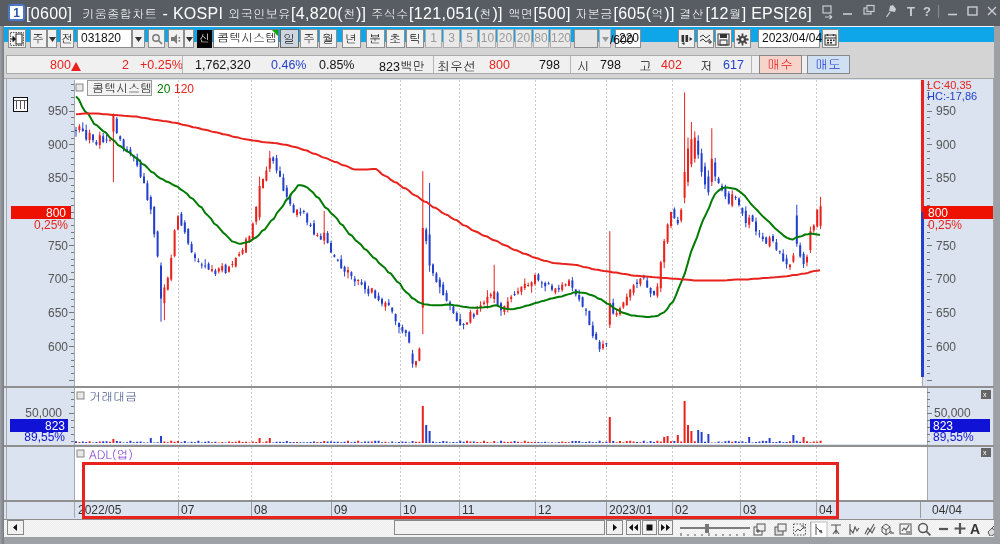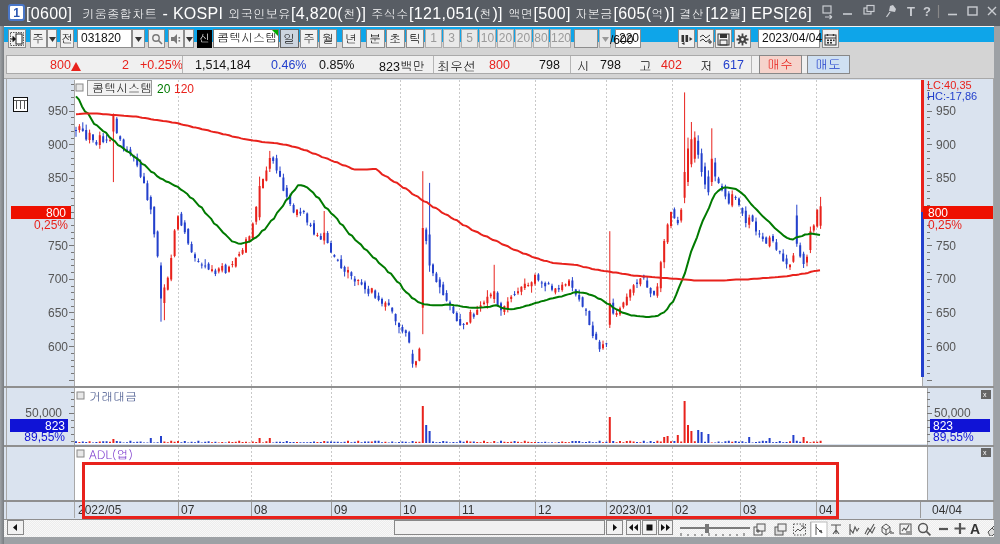--- a/index.html
+++ b/index.html
@@ -196,21 +196,21 @@
 </div>
 <div id="inforow">
 <div id="infofield"></div>
 <span class="if red" style="left:50px">800</span>
 <span class="if" style="left:71px;top:6px"><svg width="10" height="9" viewBox="0 0 10 9" style="vertical-align:0">
           <path d="M5 0L10 9H0z" fill="#e8221c"></path>
         </svg></span>
 <span class="if red" style="left:122px">2</span>
 <span class="if red" style="left:140px">+0.25%</span>
 <span class="ifsep" style="left:182px"></span>
-<span class="if" style="left:195px">1,514,184</span>
+<span class="if" style="left:195px">1,762,320</span>
 <span class="if blu" style="left:271px">0.46%</span>
 <span class="if" style="left:319px">0.85%</span>
 <span class="if" style="left:379px">823<svg width="26" height="15" viewBox="0 0 26 15" style="vertical-align:-2px;">
           <path d="M5.1 5.4V7.3Q5.1 7.5 4.9 7.6Q4.8 7.7 4.5 7.7H2.9Q2.6 7.7 2.5 7.6Q2.4 7.5 2.4 7.3V5.4ZM5.1 3.5V4.7H2.4V3.5Q2.4 3.3 2.3 3.2Q2.2 3.1 2.1 3.1Q1.9 3.1 1.8 3.2Q1.7 3.3 1.7 3.5V7.4Q1.7 7.8 2 8.1Q2.3 8.3 2.7 8.3H4.6Q5.1 8.3 5.4 8.1Q5.8 7.8 5.8 7.4V3.5Q5.8 3.3 5.7 3.2Q5.6 3.1 5.4 3.1Q5.3 3.1 5.2 3.2Q5.1 3.3 5.1 3.5ZM9.8 3.3V6H8V3.2Q8 2.9 7.7 2.9Q7.3 2.9 7.3 3.2V8.1Q7.3 8.3 7.4 8.4Q7.5 8.5 7.7 8.5Q7.8 8.5 7.9 8.4Q8 8.3 8 8.1V6.6H9.8V8.1Q9.8 8.3 9.9 8.4Q10 8.5 10.2 8.5Q10.3 8.5 10.4 8.4Q10.5 8.3 10.5 8.1V3.3Q10.5 2.9 10.2 2.9Q9.8 2.9 9.8 3.3ZM9.4 9.7H2.4Q2 9.7 2 10.1Q2 10.4 2.4 10.4H9.3Q9.6 10.4 9.7 10.5Q9.8 10.6 9.8 10.8V12.8Q9.8 12.9 9.9 13Q10 13.1 10.2 13.1Q10.3 13.1 10.4 13Q10.5 12.9 10.5 12.8V10.7Q10.5 10.3 10.2 10Q9.9 9.7 9.4 9.7Z M18.6 4.4V7.6Q18.6 7.9 18.5 8Q18.4 8.1 18.1 8.1H15.5Q15.1 8.1 15 8Q14.9 7.9 14.9 7.6V4.5Q14.9 4.2 15 4Q15.1 3.9 15.4 3.9H18Q18.4 3.9 18.5 4Q18.6 4.2 18.6 4.4ZM18.2 3.3H15.3Q14.8 3.3 14.5 3.6Q14.2 3.9 14.2 4.3V7.7Q14.2 8.2 14.5 8.4Q14.7 8.7 15.2 8.7H18.2Q18.7 8.7 19 8.4Q19.3 8.2 19.3 7.7V4.2Q19.3 3.8 19 3.6Q18.7 3.3 18.2 3.3ZM22.3 6.6V3.2Q22.3 2.9 22 2.9Q21.6 2.9 21.6 3.2V10Q21.6 10.2 21.7 10.3Q21.8 10.4 22 10.4Q22.1 10.4 22.2 10.3Q22.3 10.2 22.3 10V7.2H23.7Q24 7.2 24 6.9Q24 6.6 23.7 6.6ZM15.5 10.1Q15.5 9.9 15.4 9.8Q15.3 9.7 15.1 9.7Q15 9.7 14.9 9.8Q14.8 9.9 14.8 10.1V11.7Q14.8 12.2 15.1 12.5Q15.4 12.8 16 12.8H22.3Q22.6 12.8 22.6 12.5Q22.6 12.2 22.3 12.2H16.1Q15.8 12.2 15.6 12.1Q15.5 12 15.5 11.6Z" fill="#111"></path>
         </svg></span>
 <span class="ifsep" style="left:433px"></span>
 <span class="if" style="left:437px"><svg width="40" height="16" viewBox="0 0 40 16" style="vertical-align:-2px;">
           <path d="M6.7 3.6H3.4Q3 3.6 3 3.9Q3 4.3 3.4 4.3H6.7Q7 4.3 7 3.9Q7 3.6 6.7 3.6ZM7.9 5.4H2.1Q1.8 5.4 1.8 5.7Q1.8 6 2.1 6H4.6V6.3Q4.6 7.5 3.8 8.2Q3 8.9 1.8 9.2Q1.6 9.2 1.5 9.3Q1.4 9.4 1.5 9.6Q1.5 9.7 1.6 9.8Q1.8 9.9 2 9.9Q3 9.7 3.9 9Q4.8 8.4 5 7.8Q5.3 8.4 6.1 9Q7 9.6 8.2 9.8Q8.3 9.8 8.5 9.6Q8.6 9.5 8.6 9.4Q8.6 9.2 8.5 9.1Q8.4 9 8.2 9Q7 8.9 6.2 8.2Q5.4 7.5 5.4 6.3V6H7.9Q8.3 6 8.3 5.7Q8.3 5.4 7.9 5.4ZM4.7 9.9V12.1Q4.3 12.2 3.3 12.2Q2.8 12.2 1.8 12.2H1.4Q1.3 12.2 1.2 12.3Q1.1 12.4 1.1 12.5Q1.1 12.6 1.2 12.7Q1.3 12.8 1.5 12.8Q4.1 12.8 5.6 12.7Q7.6 12.5 9.3 12.1Q9.4 12 9.5 11.9Q9.5 11.8 9.5 11.7Q9.5 11.5 9.3 11.5Q9.2 11.4 9 11.5Q8.4 11.7 7.4 11.9Q6.2 12 5.4 12.1V9.9Q5.4 9.7 5.3 9.6Q5.2 9.5 5 9.5Q4.9 9.5 4.8 9.6Q4.7 9.7 4.7 9.9ZM10.6 13.3V3.4Q10.6 3.2 10.5 3.1Q10.4 3 10.2 3Q10 3 9.9 3.1Q9.8 3.2 9.8 3.4V13.3Q9.8 13.4 9.9 13.5Q10 13.6 10.2 13.6Q10.4 13.6 10.5 13.5Q10.6 13.4 10.6 13.3Z M19.5 3.2Q17.3 3.2 16.1 3.9Q15.1 4.5 15.1 5.5Q15.1 6.5 16.1 7.2Q17.3 7.9 19.5 7.9Q21.7 7.9 22.9 7.2Q23.9 6.5 23.9 5.5Q23.9 4.5 22.9 3.9Q21.7 3.2 19.5 3.2ZM19.5 3.8Q21.3 3.8 22.3 4.3Q23.2 4.8 23.2 5.5Q23.2 6.3 22.3 6.7Q21.3 7.2 19.5 7.2Q17.7 7.2 16.7 6.7Q15.8 6.3 15.8 5.5Q15.8 4.8 16.7 4.3Q17.7 3.8 19.5 3.8ZM24.5 9.2H14.6Q14.2 9.2 14.2 9.5Q14.2 9.9 14.5 9.9H19.1V13.3Q19.1 13.4 19.2 13.6Q19.3 13.6 19.5 13.6Q19.6 13.6 19.7 13.5Q19.9 13.4 19.9 13.3V9.9H24.5Q24.8 9.9 24.8 9.5Q24.8 9.2 24.5 9.2Z M30.3 3.7Q30.3 5.3 29.5 6.8Q28.7 8.3 27.4 9.3Q27.3 9.4 27.2 9.6Q27.2 9.7 27.3 9.8Q27.4 9.9 27.5 10Q27.7 10 27.8 9.9Q28.7 9.1 29.4 8.2Q30 7.5 30.4 6.7Q31.1 7.3 31.8 7.9Q32.6 8.7 33.3 9.5Q33.4 9.7 33.6 9.7Q33.7 9.7 33.8 9.6Q34 9.5 34 9.3Q34 9.1 33.9 9Q33.1 8.1 32.3 7.4Q31.5 6.7 30.6 6.1Q30.8 5.5 30.9 4.9Q31.1 4.3 31.1 3.7Q31.1 3.5 30.9 3.4Q30.8 3.3 30.7 3.3Q30.5 3.3 30.4 3.4Q30.3 3.5 30.3 3.7ZM36.6 10.4V3.4Q36.6 3.2 36.5 3.1Q36.4 3 36.2 3Q36 3 35.9 3.1Q35.8 3.2 35.8 3.4V5.7H32.5Q32.3 5.7 32.2 5.8Q32.2 5.9 32.2 6Q32.2 6.2 32.3 6.3Q32.4 6.4 32.6 6.4H35.8V10.4Q35.8 10.6 35.9 10.7Q36 10.8 36.2 10.8Q36.4 10.8 36.5 10.7Q36.6 10.6 36.6 10.4ZM29.2 10.5Q29.2 10.3 29.1 10.2Q29 10.1 28.8 10.1Q28.6 10.1 28.5 10.2Q28.4 10.3 28.4 10.5V12.2Q28.4 12.8 28.8 13.1Q29.1 13.3 29.7 13.3H36.7Q37 13.3 37 13Q37 12.7 36.7 12.7H29.8Q29.4 12.7 29.3 12.6Q29.2 12.5 29.2 12.1Z" fill="#111"></path>
         </svg></span>
 <span class="if red" style="left:489px">800</span>

